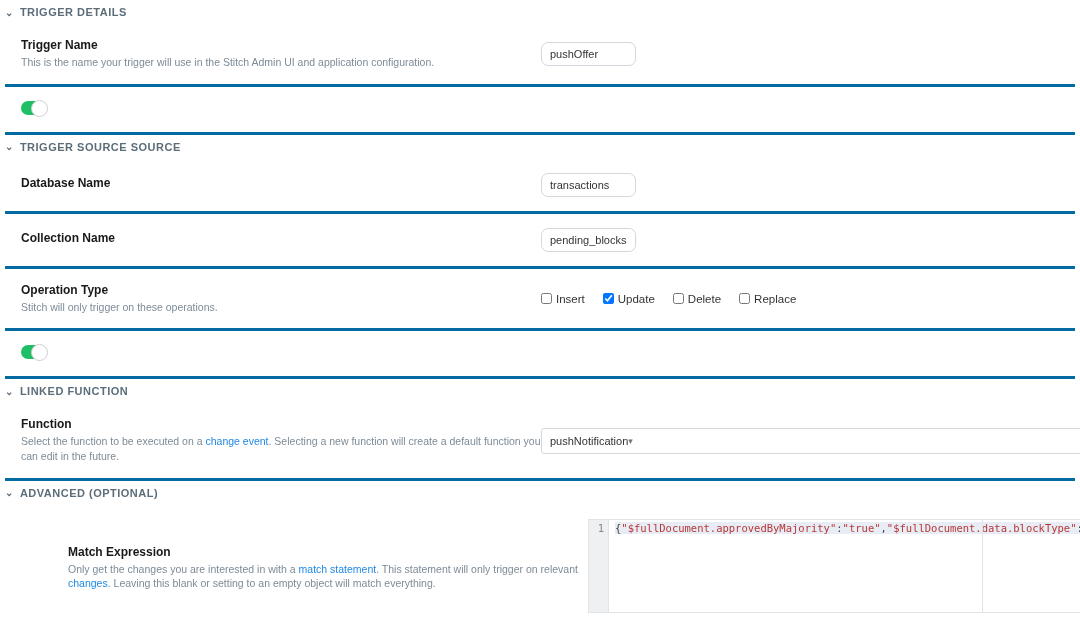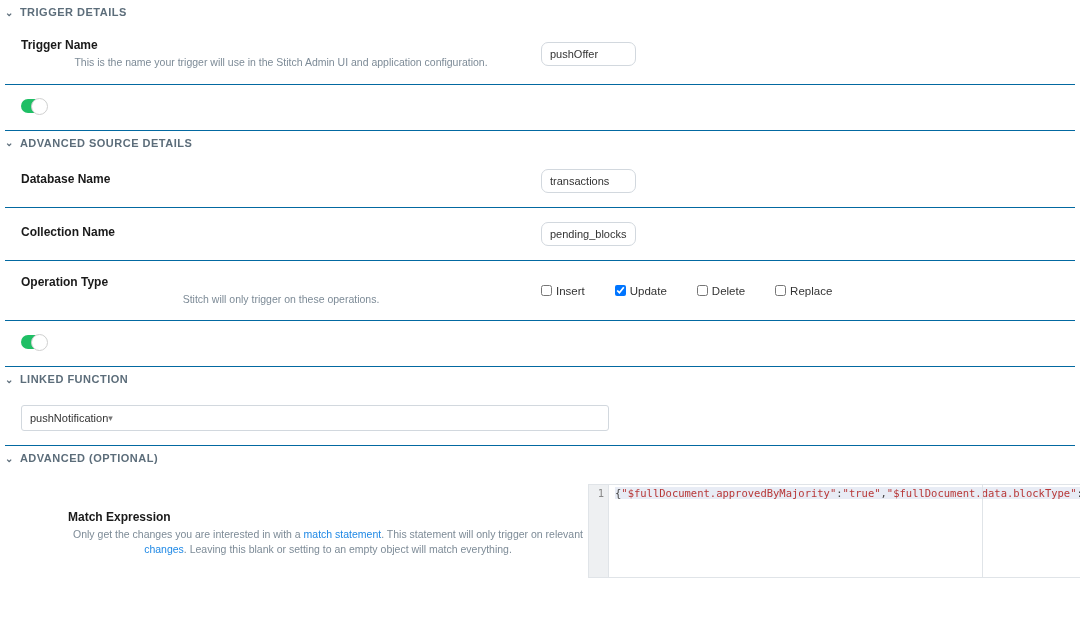--- a/index.html
+++ b/index.html
@@ -20,42 +20,41 @@
     color: #5c6d7a;
     font-weight: 600;
     font-size: 11px;
     letter-spacing: 0.5px;
     cursor: pointer;
   }
   .section-header .chev { font-size: 10px; color: #5c6d7a; }
   .row {
     display: flex;
     align-items: center;
-    border-bottom: 1px solid #0369a1;
+    border-bottom: 3px solid #0369a1;
     padding: 14px 0 14px 16px;
   }
   .row:last-child { border-bottom: none; }
   .row-left {
     width: 520px;
     flex-shrink: 0;
   }
   .row-right {
     flex: 1;
   }
   .field-label {
     font-weight: 600;
     font-size: 12px;
     color: #1a1a1a;
     margin-bottom: 3px;
   }
   .field-hint {
     font-size: 10.5px;
     color: #7d8b97;
     line-height: 1.4;
-    text-align: center;
   }
   .field-hint a { color: #1e88e5; text-decoration: none; }
   .text-input {
     width: 95px;
     min-width: 95px;
     height: 24px;
     padding: 2px 8px;
     border: 1px solid #d2d8de;
     border-radius: 7px;
     font-size: 11px;
@@ -72,21 +71,21 @@
   }
   .toggle::after {
     content: "";
     position: absolute;
     right: -1px; top: -1px;
     width: 15px; height: 15px;
     background: #fff;
     border: 1px solid #d0d0d0;
     border-radius: 50%;
   }
-  .checkline { display: flex; gap: 30px; align-items: center; flex-wrap: wrap; }
+  .checkline { display: flex; gap: 18px; align-items: center; flex-wrap: wrap; }
   .checkitem { display: flex; gap: 4px; align-items: center; font-size: 11.5px; color: #333; }
   .checkitem input { width: 11px; height: 11px; margin:0; }
   .select {
     width: 588px;
     height: 26px;
     border: 1px solid #d2d8de;
     border-radius: 3px;
     padding: 3px 8px;
     font-size: 11px;
     color: #333;
@@ -165,21 +164,21 @@
 </div>
 
 <div class="row">
   <div class="row-right">
     <span class="toggle"></span>
   </div>
 </div>
 
 <div class="section-header">
   <span class="chev">⌄</span>
-  <span>ADVANCED SOURCE DETAILS</span>
+  <span>TRIGGER SOURCE SOURCE</span>
 </div>
 
 <div class="row">
   <div class="row-left">
     <div class="field-label">Database Name</div>
   </div>
   <div class="row-right">
     <input class="text-input wide-input" value="transactions" style="">
   </div>
 </div>
@@ -225,20 +224,26 @@
     <span class="toggle"></span>
   </div>
 </div>
 
 <div class="section-header">
   <span class="chev">⌄</span>
   <span>LINKED FUNCTION</span>
 </div>
 
 <div class="row">
+  <div class="row-left">
+    <div class="field-label">Function</div>
+    <div class="field-hint">
+      <span>Select the function to be executed on a </span><a href="#">change event</a><span>. Selecting a new function will create a default function you can edit in the future.</span>
+    </div>
+  </div>
   <div class="row-right">
     <div class="select">
       <span>pushNotification</span>
       <span class="arrow">▾</span>
     </div>
   </div>
 </div>
 
 <div class="section-header">
   <span class="chev">⌄</span>

